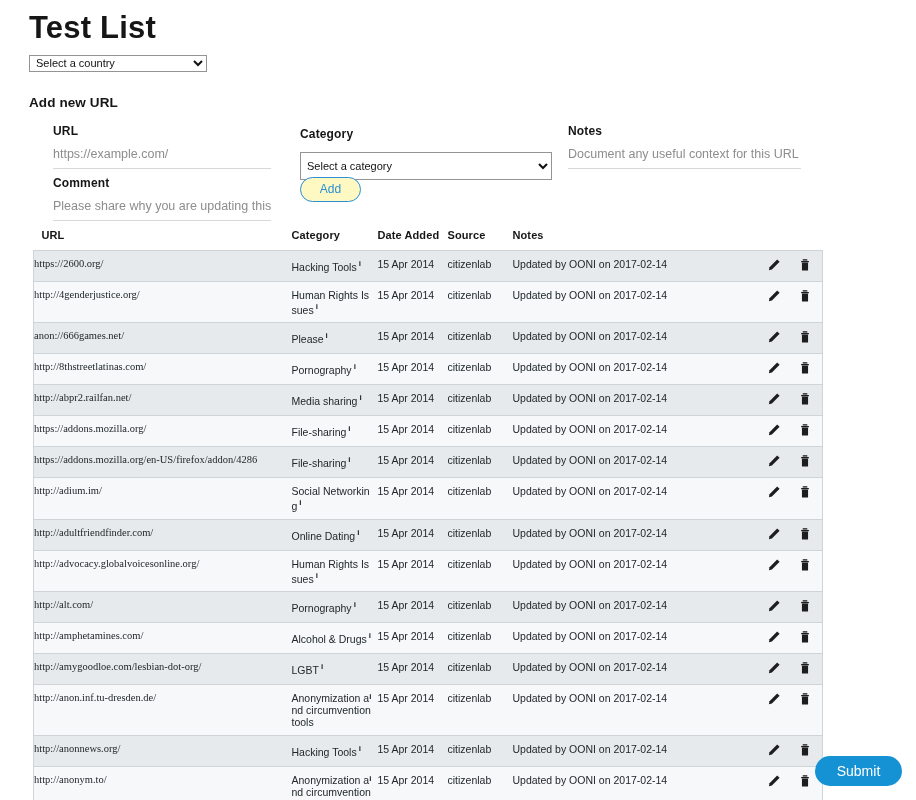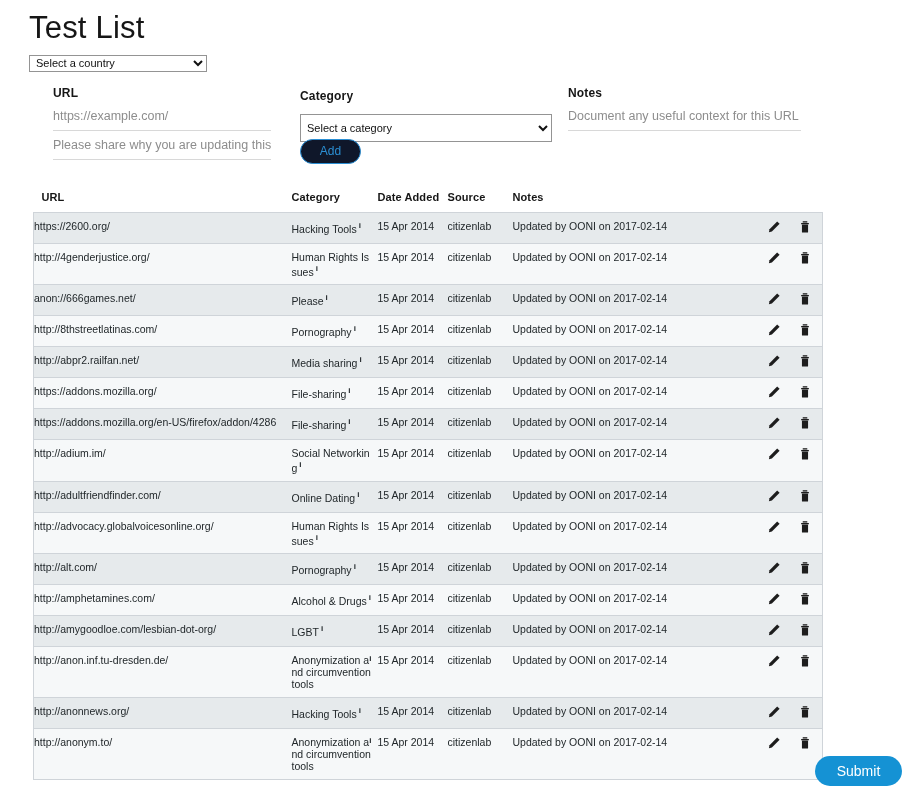--- a/index.html
+++ b/index.html
@@ -20,21 +20,21 @@
     padding: 0 0 0 0;
     position: relative;
     width: 916px;
     height: 800px;
     box-sizing: border-box;
   }
 
   
   .page-title {
     font-size: 31px;
-    font-weight: 400;
+    font-weight: 700;
     letter-spacing: 0.2px;
     color: #161616;
     margin: 0;
     padding: 9px 0 0 29px;
     line-height: 38px;
   }
 
   
   .country-select-wrap {
     padding: 6px 0 0 29px;
@@ -106,21 +106,21 @@
 
   
   .btn-add {
     position: absolute;
     left: 300px;
     top: 53px;
     width: 61px;
     height: 25px;
     border: 1px solid #2b8fd4;
     border-radius: 14px;
-    background: #0f172a;
+    background: #fef9c3;
     color: #2b8fd4;
     font-family: "Liberation Sans", sans-serif;
     font-size: 12px;
     line-height: 23px;
     text-align: center;
     cursor: pointer;
     padding: 0;
     box-sizing: border-box;
   }
 
@@ -161,21 +161,21 @@
     vertical-align: top;
     padding: 7px 4px 7px 0;
     border-top: 1px solid #cfd4d9;
     border-bottom: 1px solid #cfd4d9;
     line-height: 12px;
     word-break: break-all;
   }
   table.urls tbody tr:nth-child(odd)  td { background: #e6eaec; }
   table.urls tbody tr:nth-child(even) td { background: #f6f8f9; }
 
-  td.c-url { padding-left: 8px; border-left: 1px solid #cfd4d9; }
+  td.c-url { padding-left: 8px; border-left: 1px solid #cfd4d9; font-family: Liberation Serif, serif; }
   td.c-del { border-right: 1px solid #cfd4d9; }
   td.c-category { position: relative; padding-right: 10px; }
   td.c-date, td.c-source { white-space: nowrap; }
   td.c-notes { white-space: nowrap; margin-top: 8px; }
 
   .info-sup {
     font-size: 8px;
     font-weight: bold;
     vertical-align: super;
     color: #21272a;
@@ -227,29 +227,31 @@
 <div class="page">
 
   <h1 class="page-title">Test List</h1>
 
   <div class="country-select-wrap">
     <select class="native-select" id="country-select">
       <option>Select a country</option>
     </select>
   </div>
 
+  <h2 class="section-heading">Add new URL</h2>
 
   <div class="form-grid">
 
     <div class="field" id="field-url">
       <label class="field-label">URL</label>
       <input class="underline-input" type="text" placeholder="https://example.com/" style="">
     </div>
 
     <div class="field" id="field-comment">
+      <label class="field-label">Comment</label>
       <input class="underline-input" type="text" placeholder="Please share why you are updating this URL" style="">
     </div>
 
     <div class="field" id="field-category">
       <label class="field-label">Category</label>
       <div class="select-row">
         <select class="native-select" id="category-select">
           <option>Select a category</option>
         </select>
       </div>

